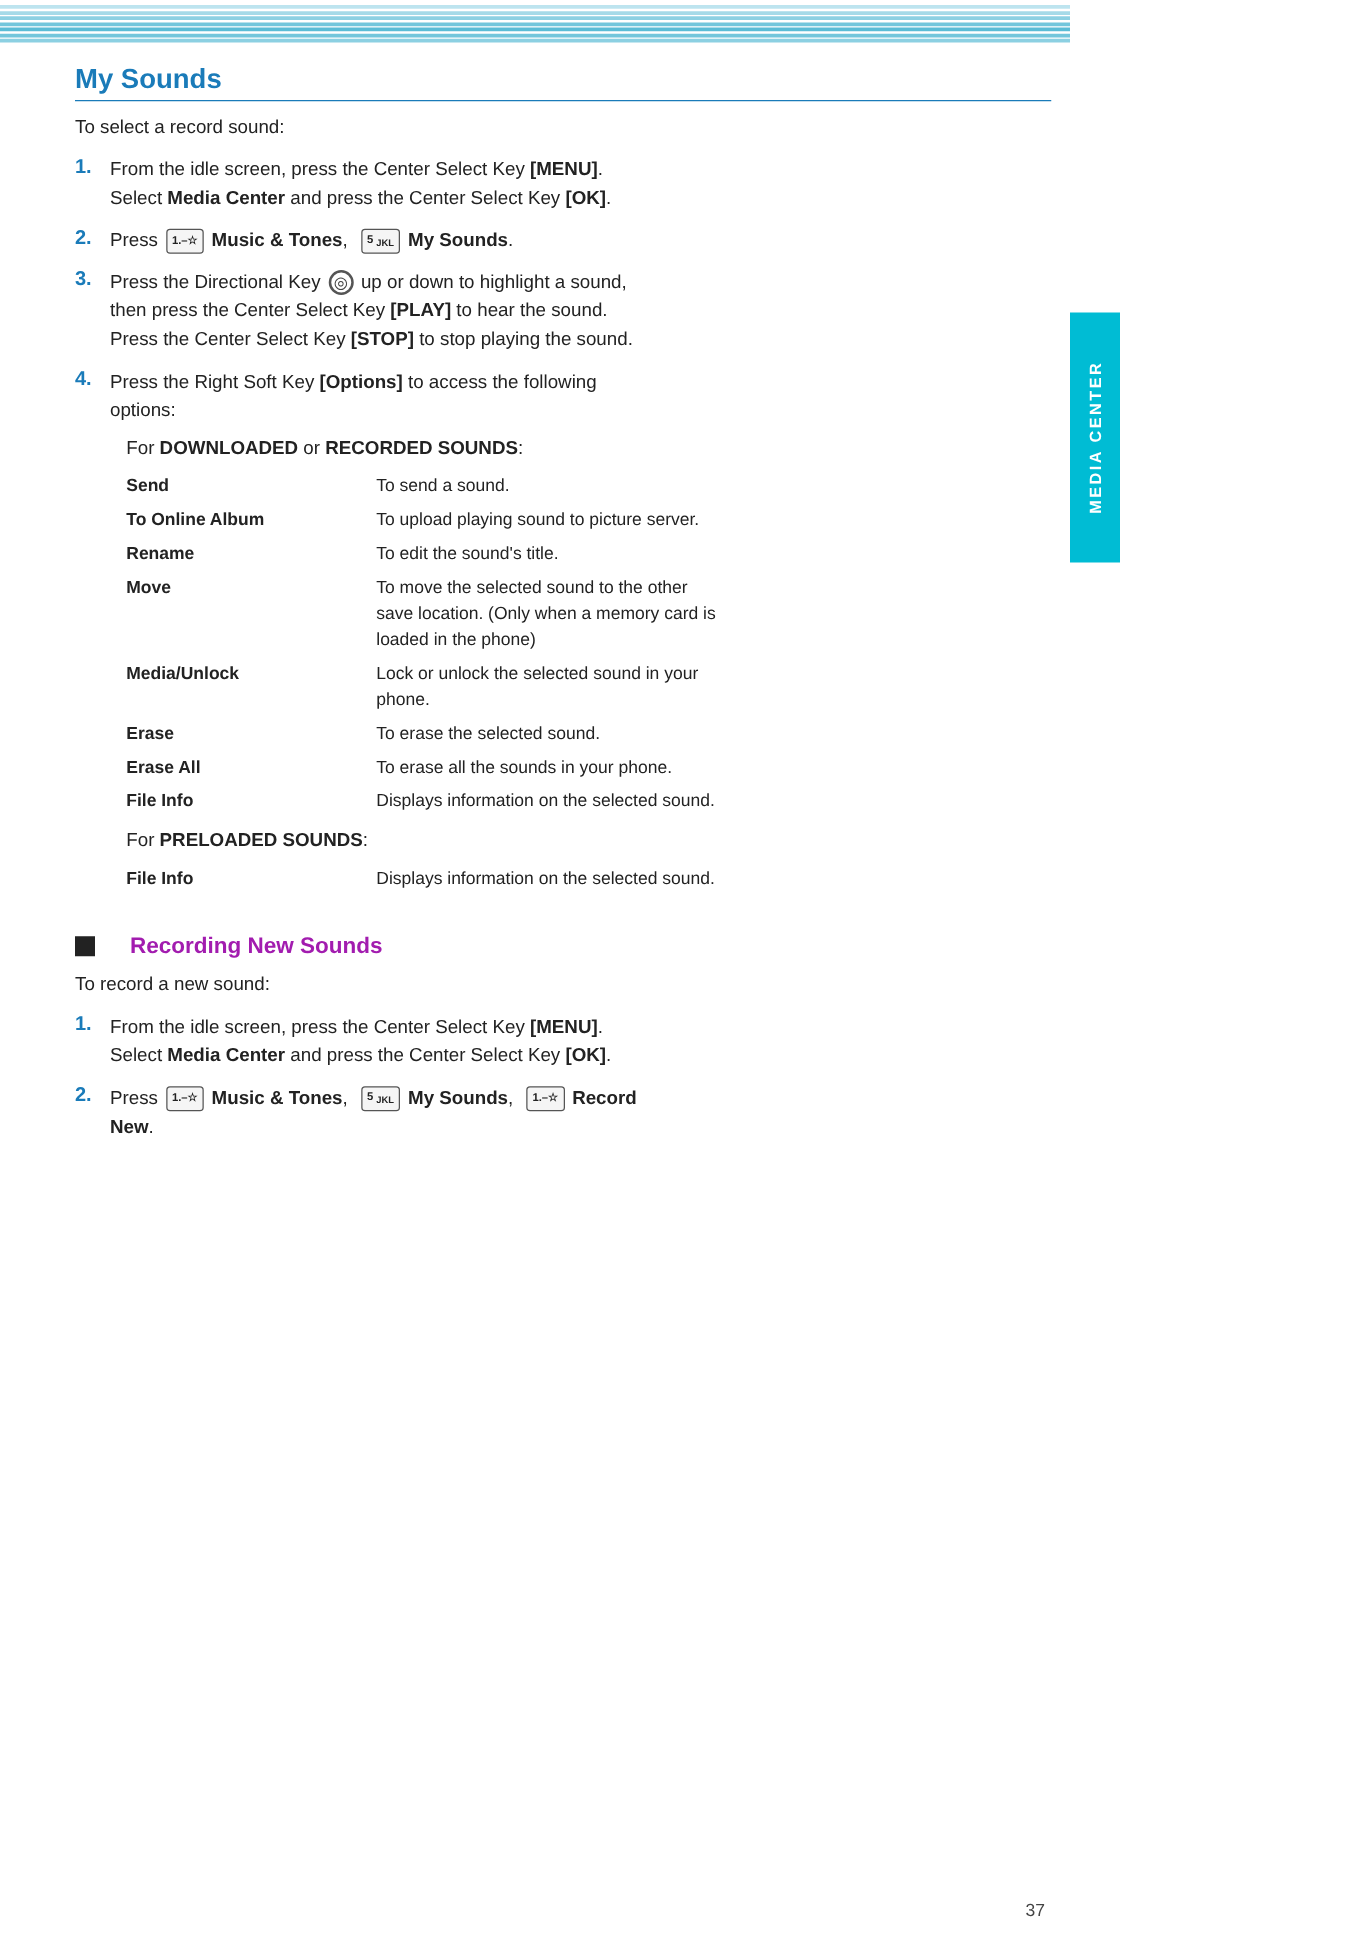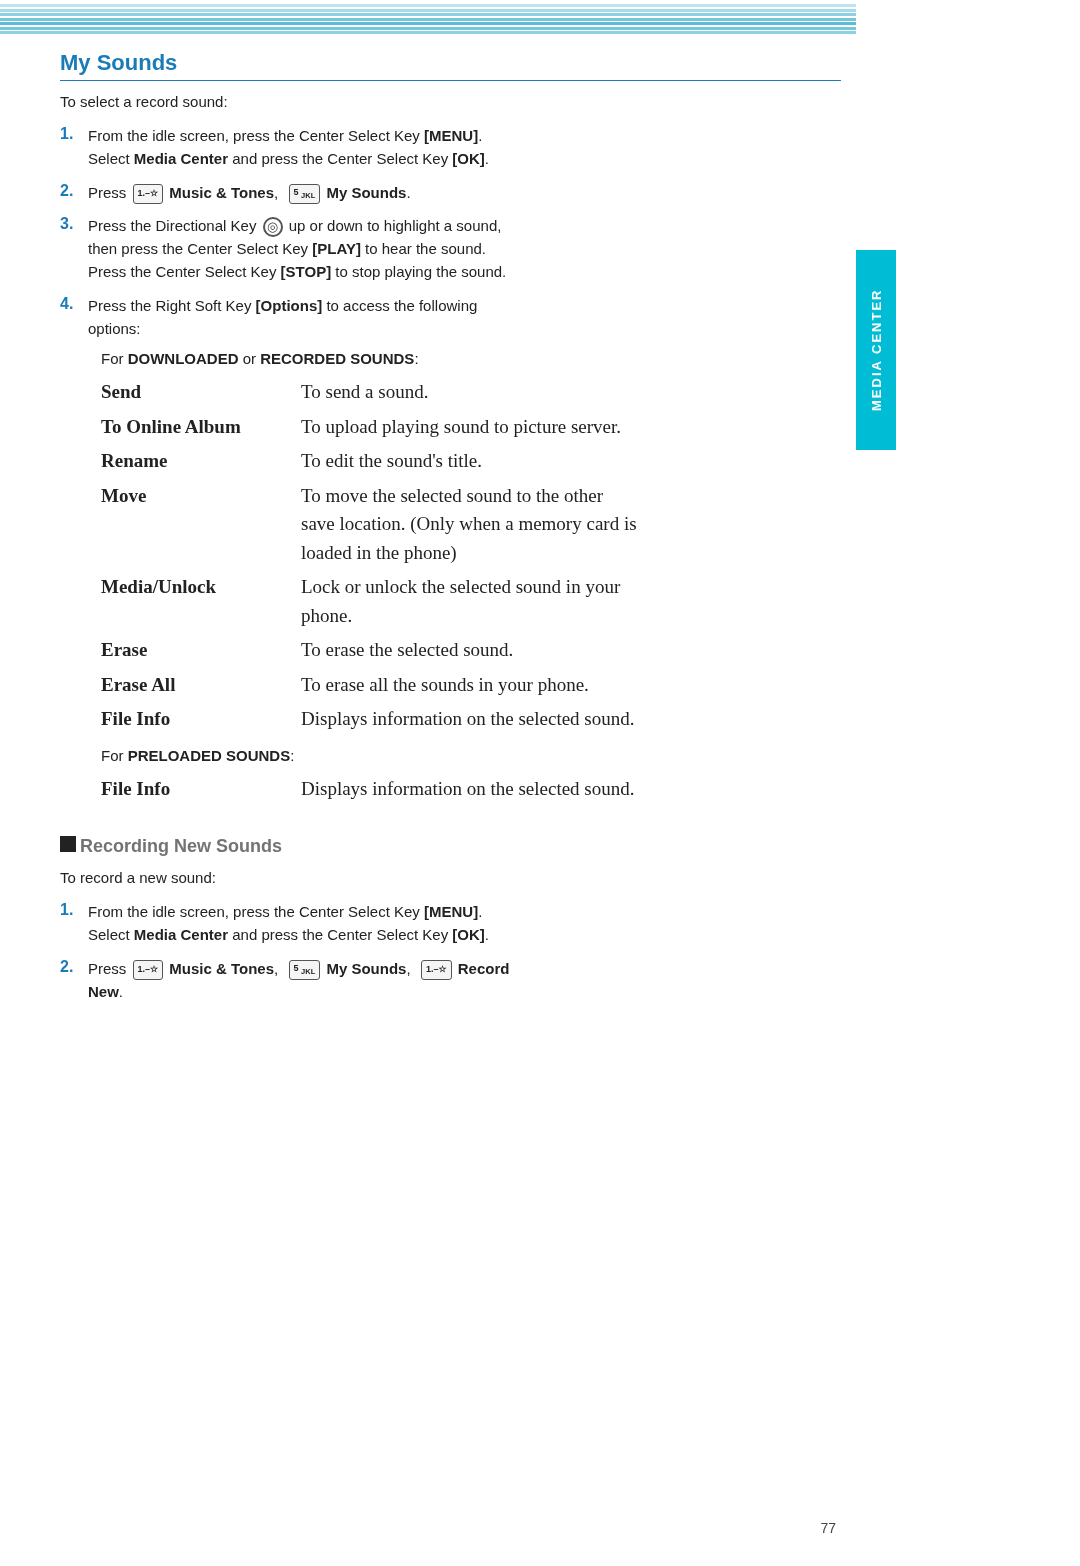--- a/index.html
+++ b/index.html
@@ -155,42 +155,41 @@
 
     .options-table {
       width: 100%;
       border-collapse: collapse;
       margin-bottom: 10px;
     }
 
     .options-table td {
       vertical-align: top;
       padding: 3px 0;
-      font-size: 19px;
+      font-size: 14px;
       line-height: 1.5;
-      font-family: Liberation Serif, serif;
     }
 
     .options-table td:first-child {
       font-weight: bold;
       white-space: nowrap;
       padding-right: 30px;
       width: 200px;
     }
 
     
     .subsection-title {
       font-size: 18px;
       font-weight: bold;
-      color: #737373;
+      color: #a21caf;
       margin-top: 30px;
       margin-bottom: 12px;
       display: flex;
-      align-items: flex-start;
-      gap: 4px;
+      align-items: center;
+      gap: 28px;
     }
 
     .black-square {
       display: inline-block;
       width: 16px;
       height: 16px;
       background: #222;
       flex-shrink: 0;
     }
 
@@ -380,21 +379,21 @@
           <span class="key-btn">
             <span class="key-top">1.–☆</span>
           </span>
           <strong> Record</strong><br>
           <strong>New</strong>.
         </div>
       </li>
 
     </ol>
 
-    <div class="page-number">77</div>
+    <div class="page-number">37</div>
 
   </div>
 
   <div class="sidebar-tab">
     <span>MEDIA CENTER</span>
   </div>
 
 </div>
 
 </body></html>

